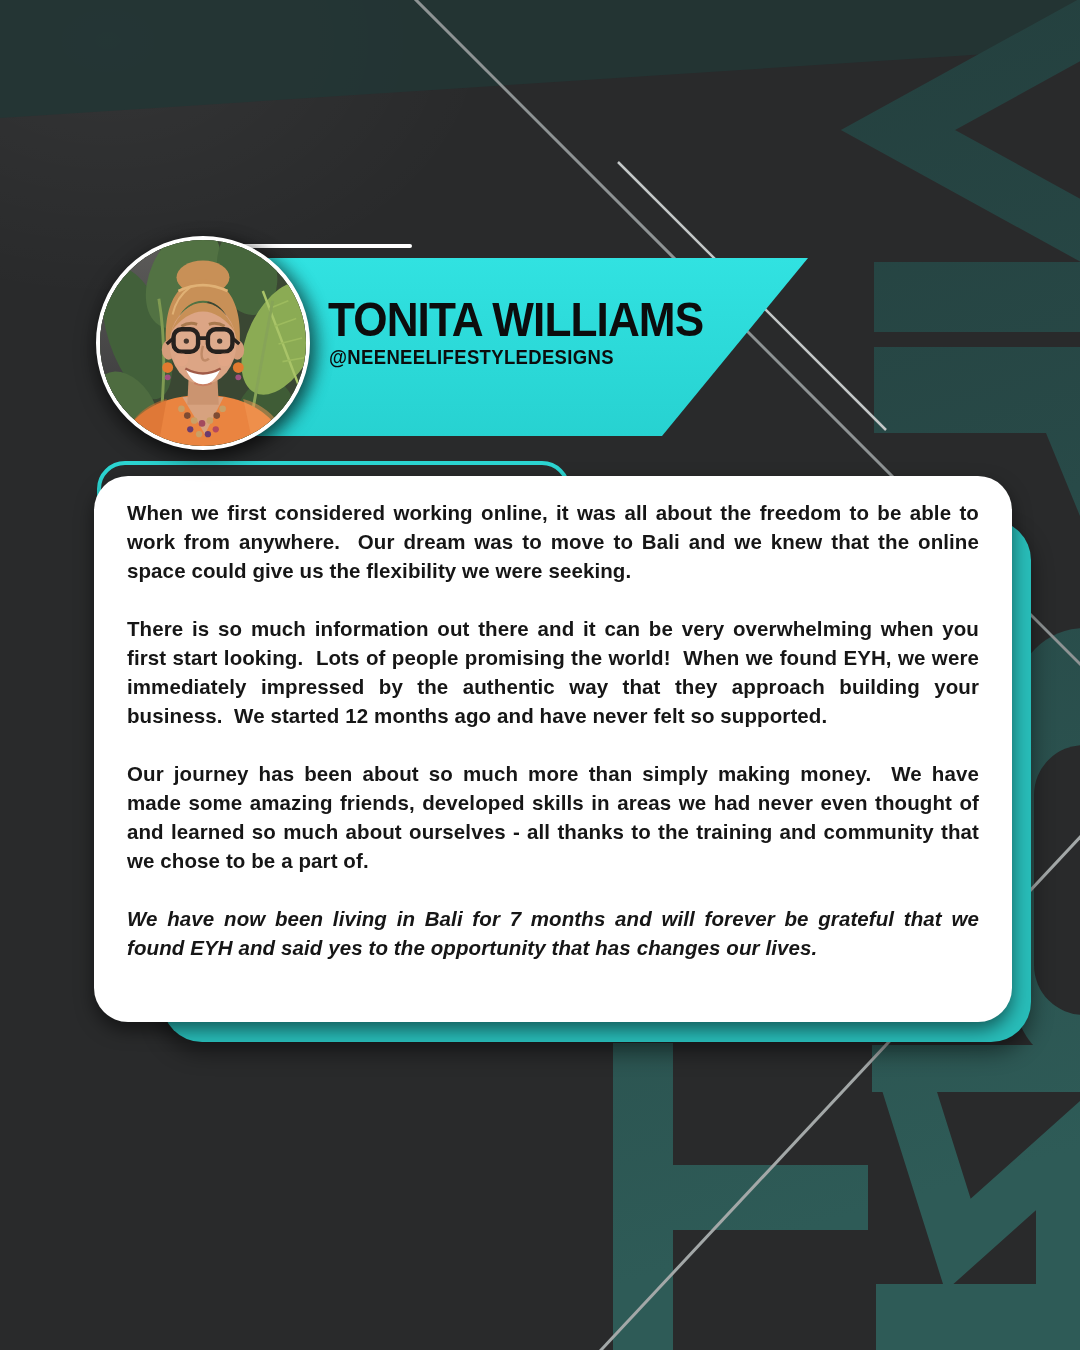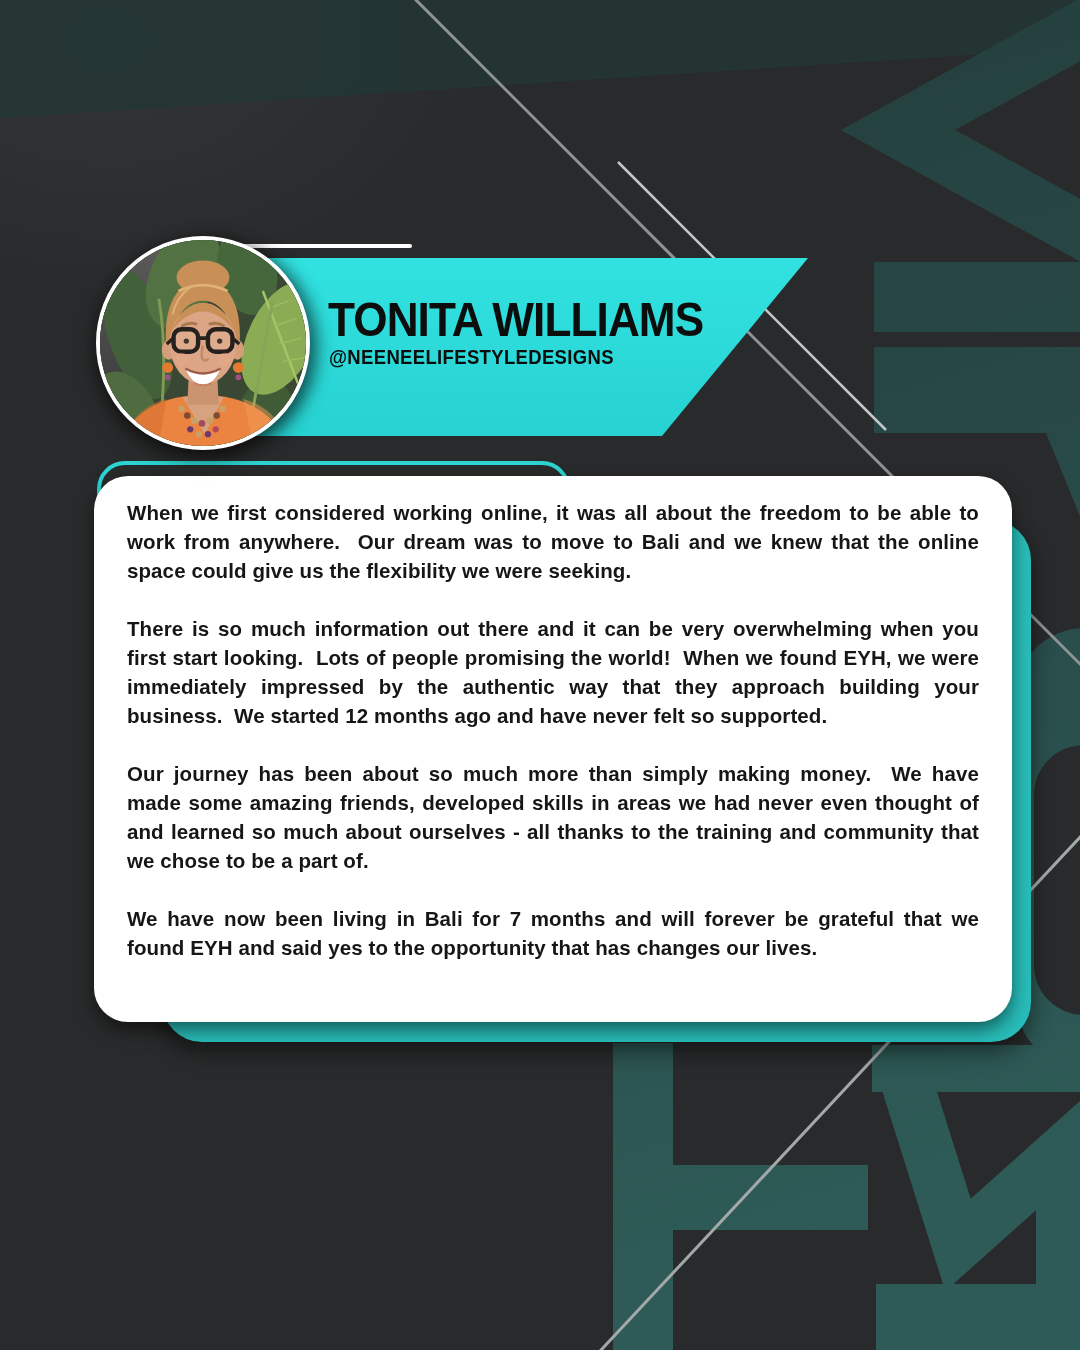--- a/index.html
+++ b/index.html
@@ -48,21 +48,21 @@
     position:absolute;left:94px;top:476px;width:918px;height:546px;z-index:6;
     background:#ffffff;border-radius:34px;
     box-shadow:0 8px 18px rgba(0,0,0,0.5);
     box-sizing:border-box;padding:22px 33px 0 33px;
   }
   .card p{
     margin:0 0 29px 0;
     font-size:20.5px;line-height:29px;font-weight:700;color:#161616;
     letter-spacing:0.1px;text-align:justify;white-space:pre-wrap;
   }
-  .card p:last-child{margin-bottom:0;}
+  .card p:last-child{margin-bottom:0;font-style:italic;}
 
   
   .photo{
     position:absolute;left:96px;top:236px;width:214px;height:214px;z-index:7;
     border-radius:50%;border:4px solid #ffffff;box-sizing:border-box;
     overflow:hidden;background:#3a4733;
     box-shadow:0 8px 20px rgba(0,0,0,0.55), 8px 2px 16px rgba(0,0,0,0.35);
   }
   .photo svg{display:block;}
 </style>

